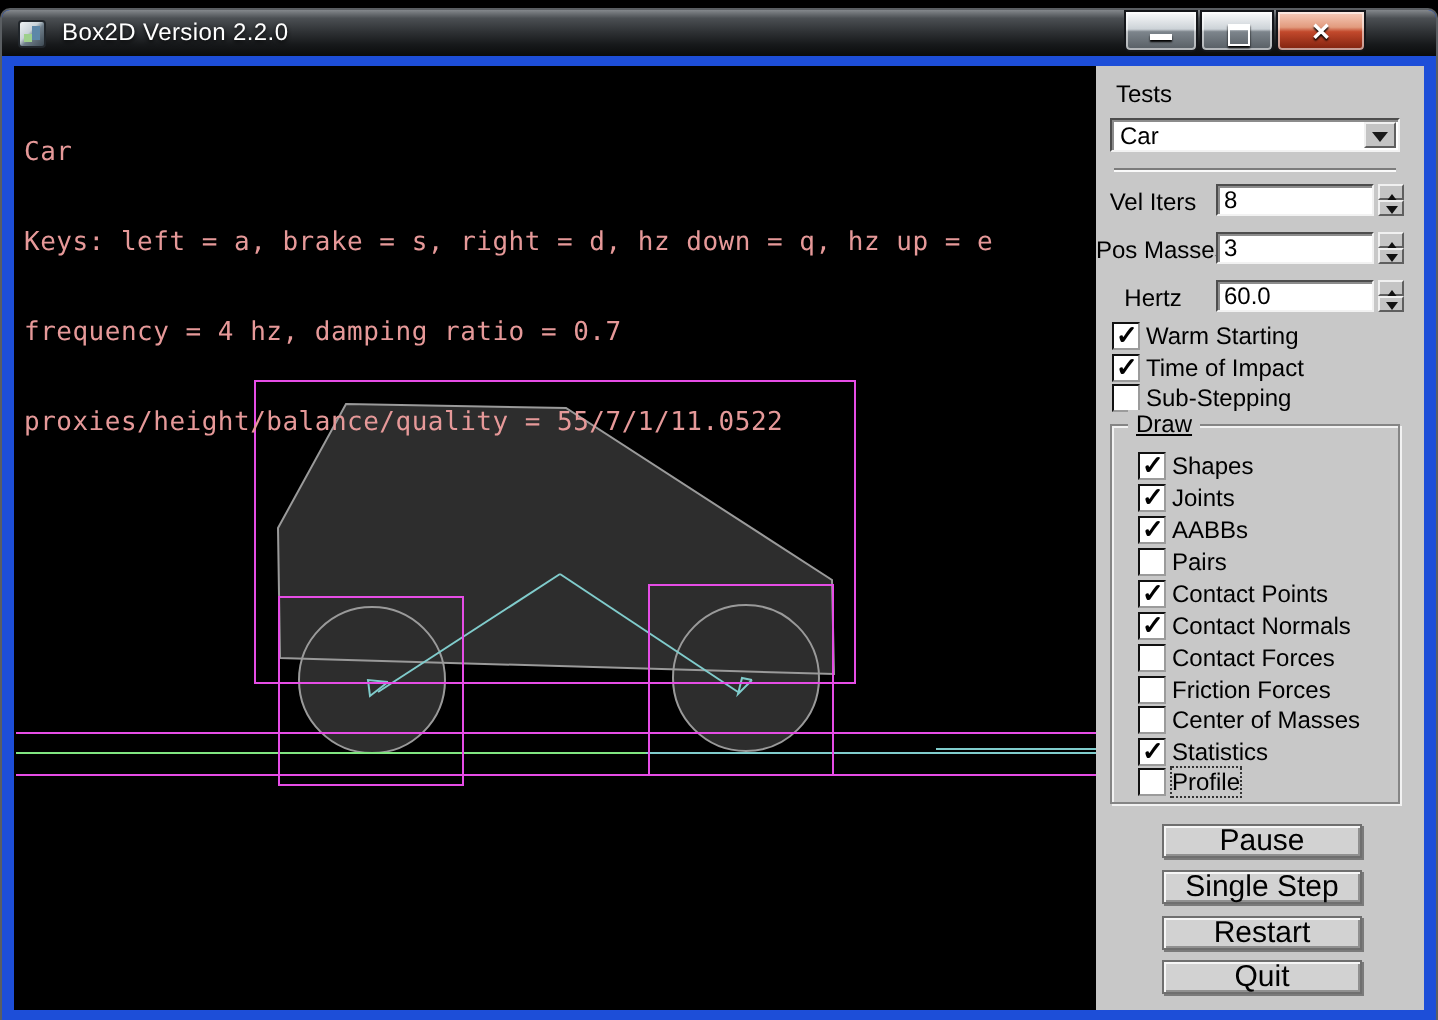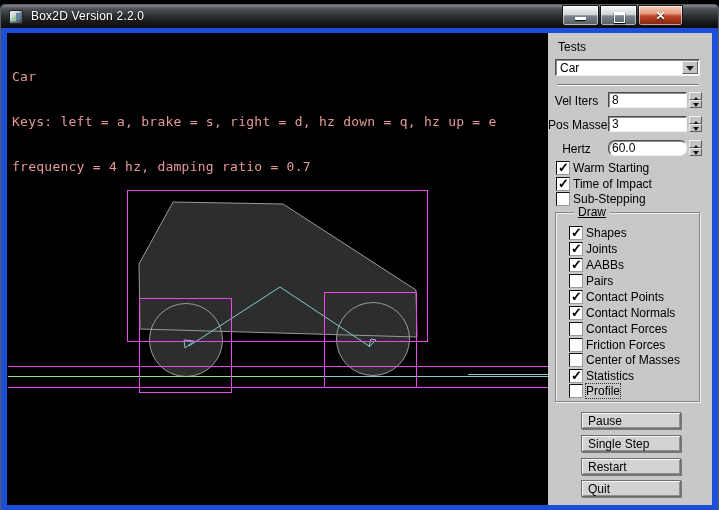--- a/index.html
+++ b/index.html
@@ -75,25 +75,25 @@
     border:3px solid transparent;border-top:4px solid #111;}
   .cbrow{position:absolute;height:14px;cursor:default;}
   .cbox{position:absolute;left:0;top:0;width:12px;height:12px;background:#fff;box-sizing:content-box;
     border:1px solid;border-color:#111 #9b9b9b #9b9b9b #111;}
   .cbox.checked::after{content:"\2713";position:absolute;left:1px;top:-2px;
     font-size:13px;font-weight:bold;color:#000;}
   .cbrow .cbl{position:absolute;left:17px;top:0;white-space:nowrap;}
   .cbl.focused{outline:1px dotted #333;outline-offset:0px;}
   .groupbox{position:absolute;left:7px;top:179px;width:145px;height:190px;box-sizing:border-box;
     border:1px solid #858585;box-shadow:inset 1px 1px 0 #f2f2f2, 1px 1px 0 #f2f2f2;}
-  .grouplabel{position:absolute;left:18px;top:-8px;background:var(--panel-bg,#c8c8c8);padding:0 4px;text-decoration:underline;}
+  .grouplabel{position:absolute;left:8px;top:-8px;background:var(--panel-bg,#c8c8c8);padding:0 4px;text-decoration:underline;}
   .pbutton{position:absolute;left:33px;width:100px;height:17px;box-sizing:border-box;
     background:#d2d2d2;border:1px solid #6f6f6f;
     box-shadow:inset 1px 1px 0 #f6f6f6,inset -1px -1px 0 #909090,1px 1px 0 #7a7a7a;
-    font-family:"Liberation Sans",sans-serif;font-size:12px;color:#000;text-align:left;line-height:14px;cursor:default;}
+    font-family:"Liberation Sans",sans-serif;font-size:15px;color:#000;text-align:center;line-height:14px;cursor:default;}
 </style>
 </head>
 <body>
 
 <div class="window">
 
   <div class="titlebar">
     <span class="app-icon"></span>
     <span class="title-text">Box2D Version 2.2.0</span>
     <span class="winbtn btn-min">
@@ -130,20 +130,21 @@
       <rect class="aabb" x="120.5" y="157.5" width="300" height="151"></rect>
       <rect class="aabb" x="132.5" y="265.5" width="92" height="94"></rect>
       <rect class="aabb" x="317.5" y="259.5" width="92" height="95"></rect>
       <line class="aabb" x1="1" y1="333.5" x2="541" y2="333.5"></line>
       <line class="aabb" x1="1" y1="354.5" x2="541" y2="354.5"></line>
     </svg>
     <div class="hud">
       <div>Car</div>
       <div>Keys: left = a, brake = s, right = d, hz down = q, hz up = e</div>
       <div>frequency = 4 hz, damping ratio = 0.7</div>
+      <div>proxies/height/balance/quality = 55/7/1/11.0522</div>
     </div>
   </div>
 
   <div class="panel">
 
     <div class="plabel" style="left:10px;top:7px;">Tests</div>
 
     <div class="combo">
       <span class="val">Car</span>
       <span class="drop"></span>
@@ -162,21 +163,21 @@
     <div class="sprow">
       <span class="lbl plabel" style="top:85px;">Pos Masses</span>
       <input class="inp" style="top: 83px;" value="3">
       <span class="spinner" style="top:83px;">
         <span class="spbtn up"></span>
         <span class="spbtn dn"></span>
       </span>
     </div>
     <div class="sprow">
       <span class="lbl plabel" style="top:109px;">Hertz</span>
-      <input class="inp" style="top: 107px; border-radius: 7px;" value="60.0">
+      <input class="inp" style="top: 107px;" value="60.0">
       <span class="spinner" style="top:107px;">
         <span class="spbtn up"></span>
         <span class="spbtn dn"></span>
       </span>
     </div>
 
     <div class="cbrow" style="left:8px;top:128px;">
       <span class="cbox checked"></span>
       <span class="cbl">Warm Starting</span>
     </div>

